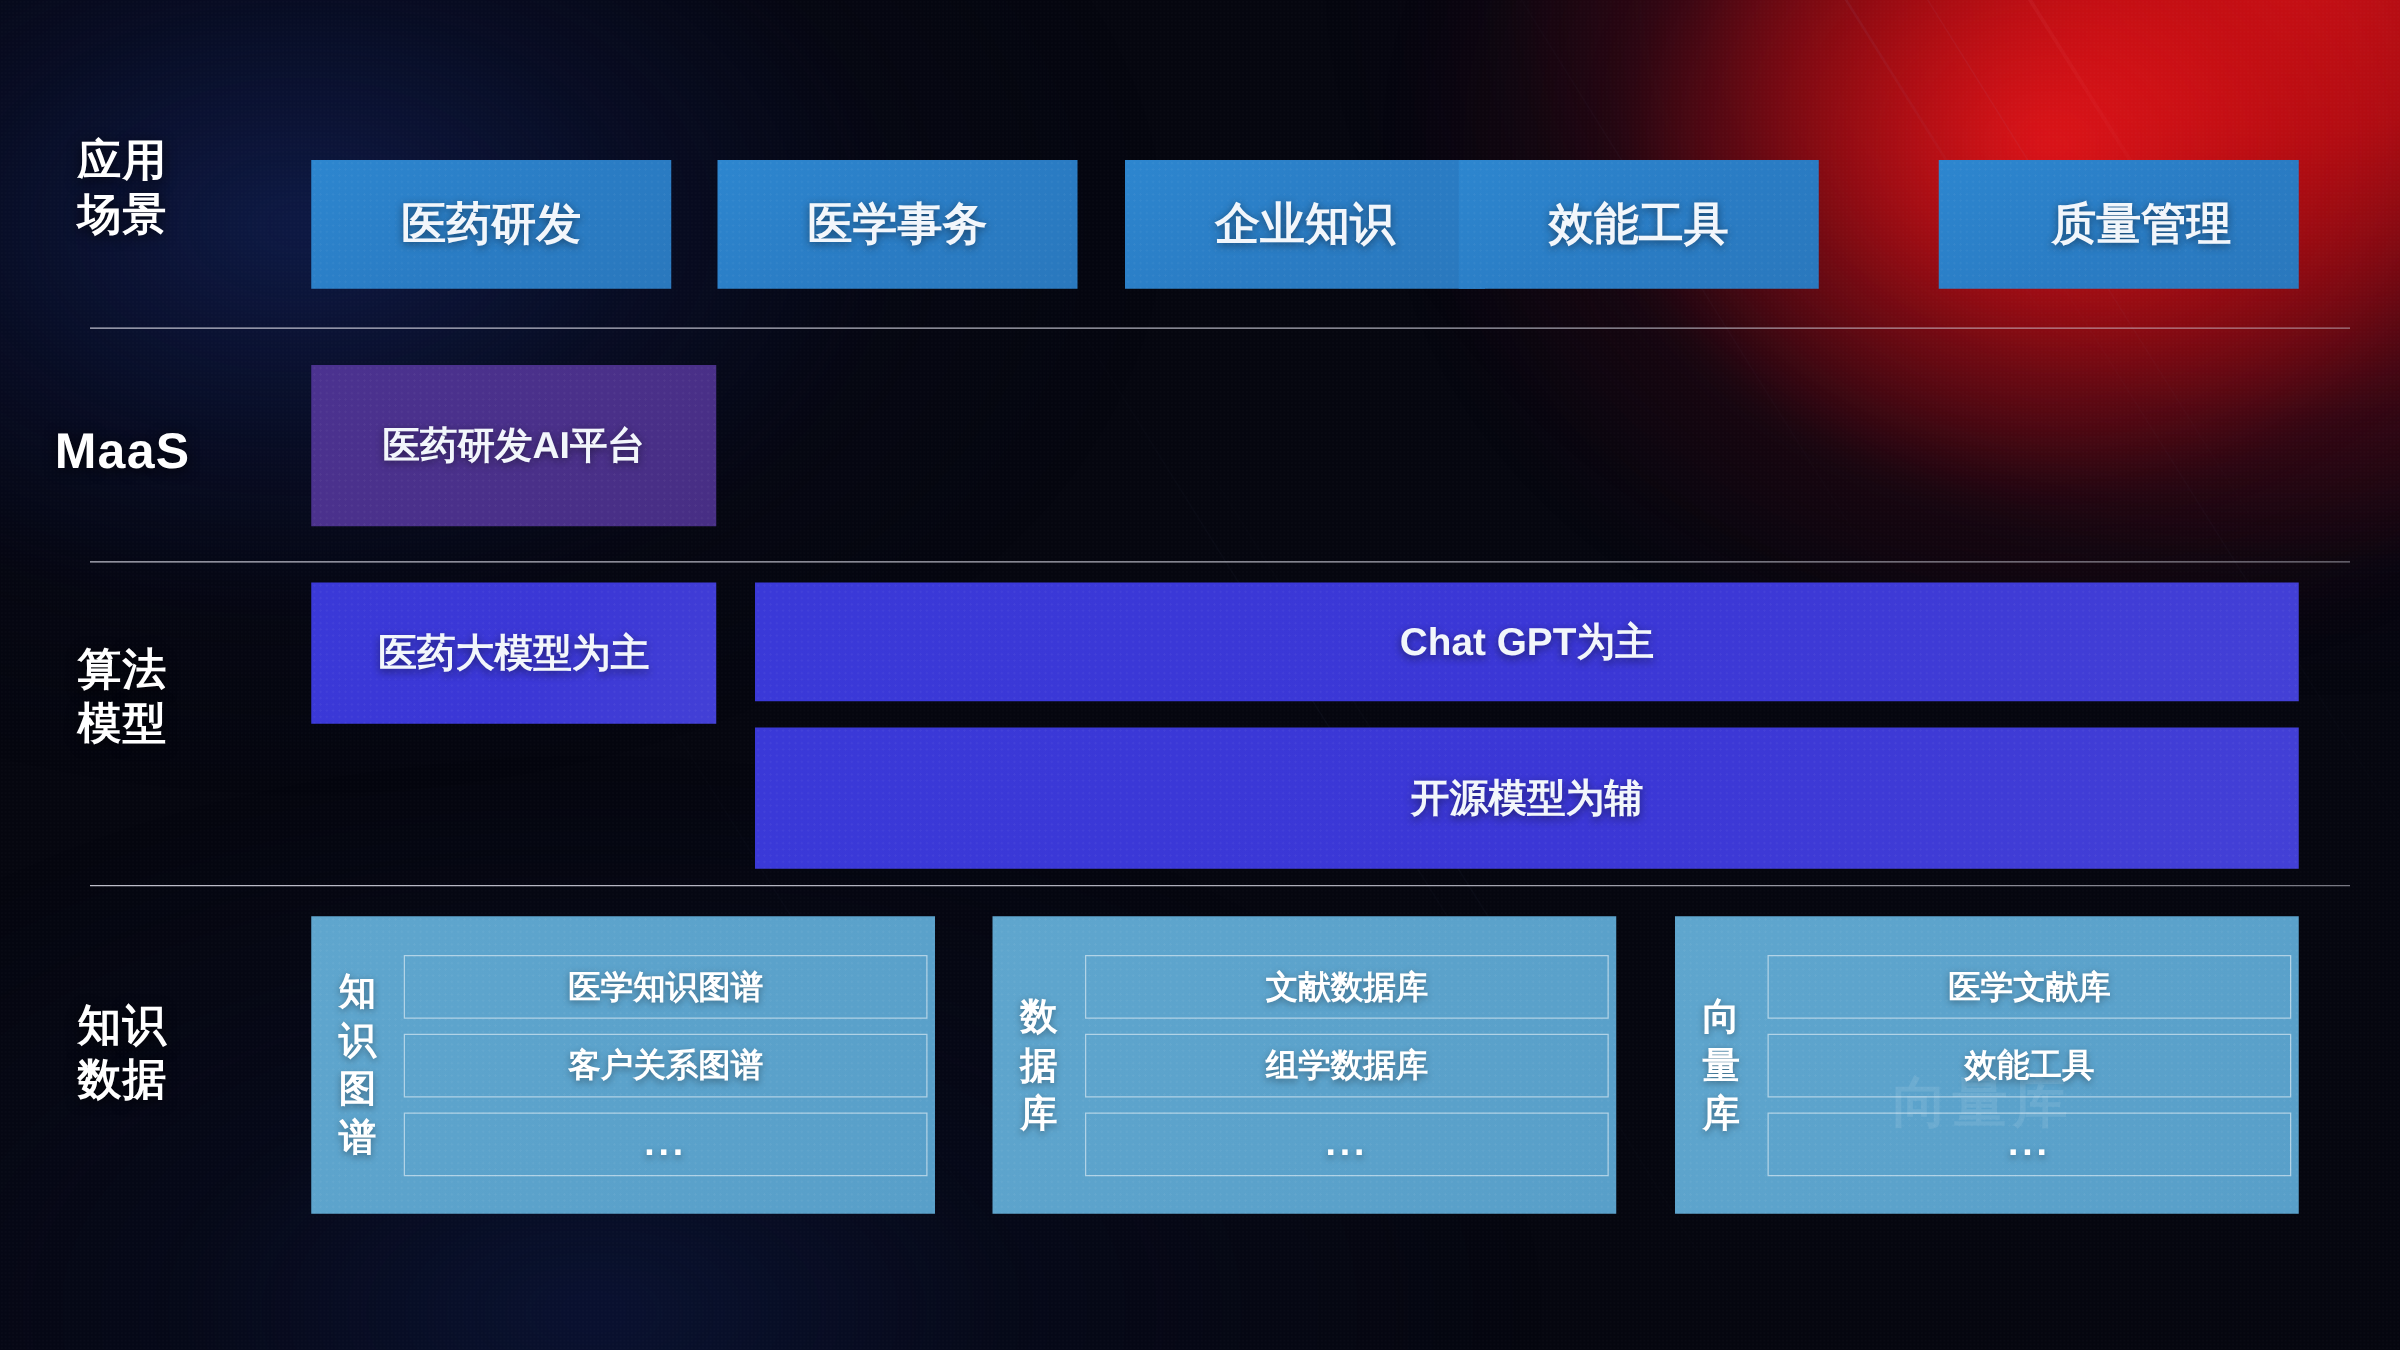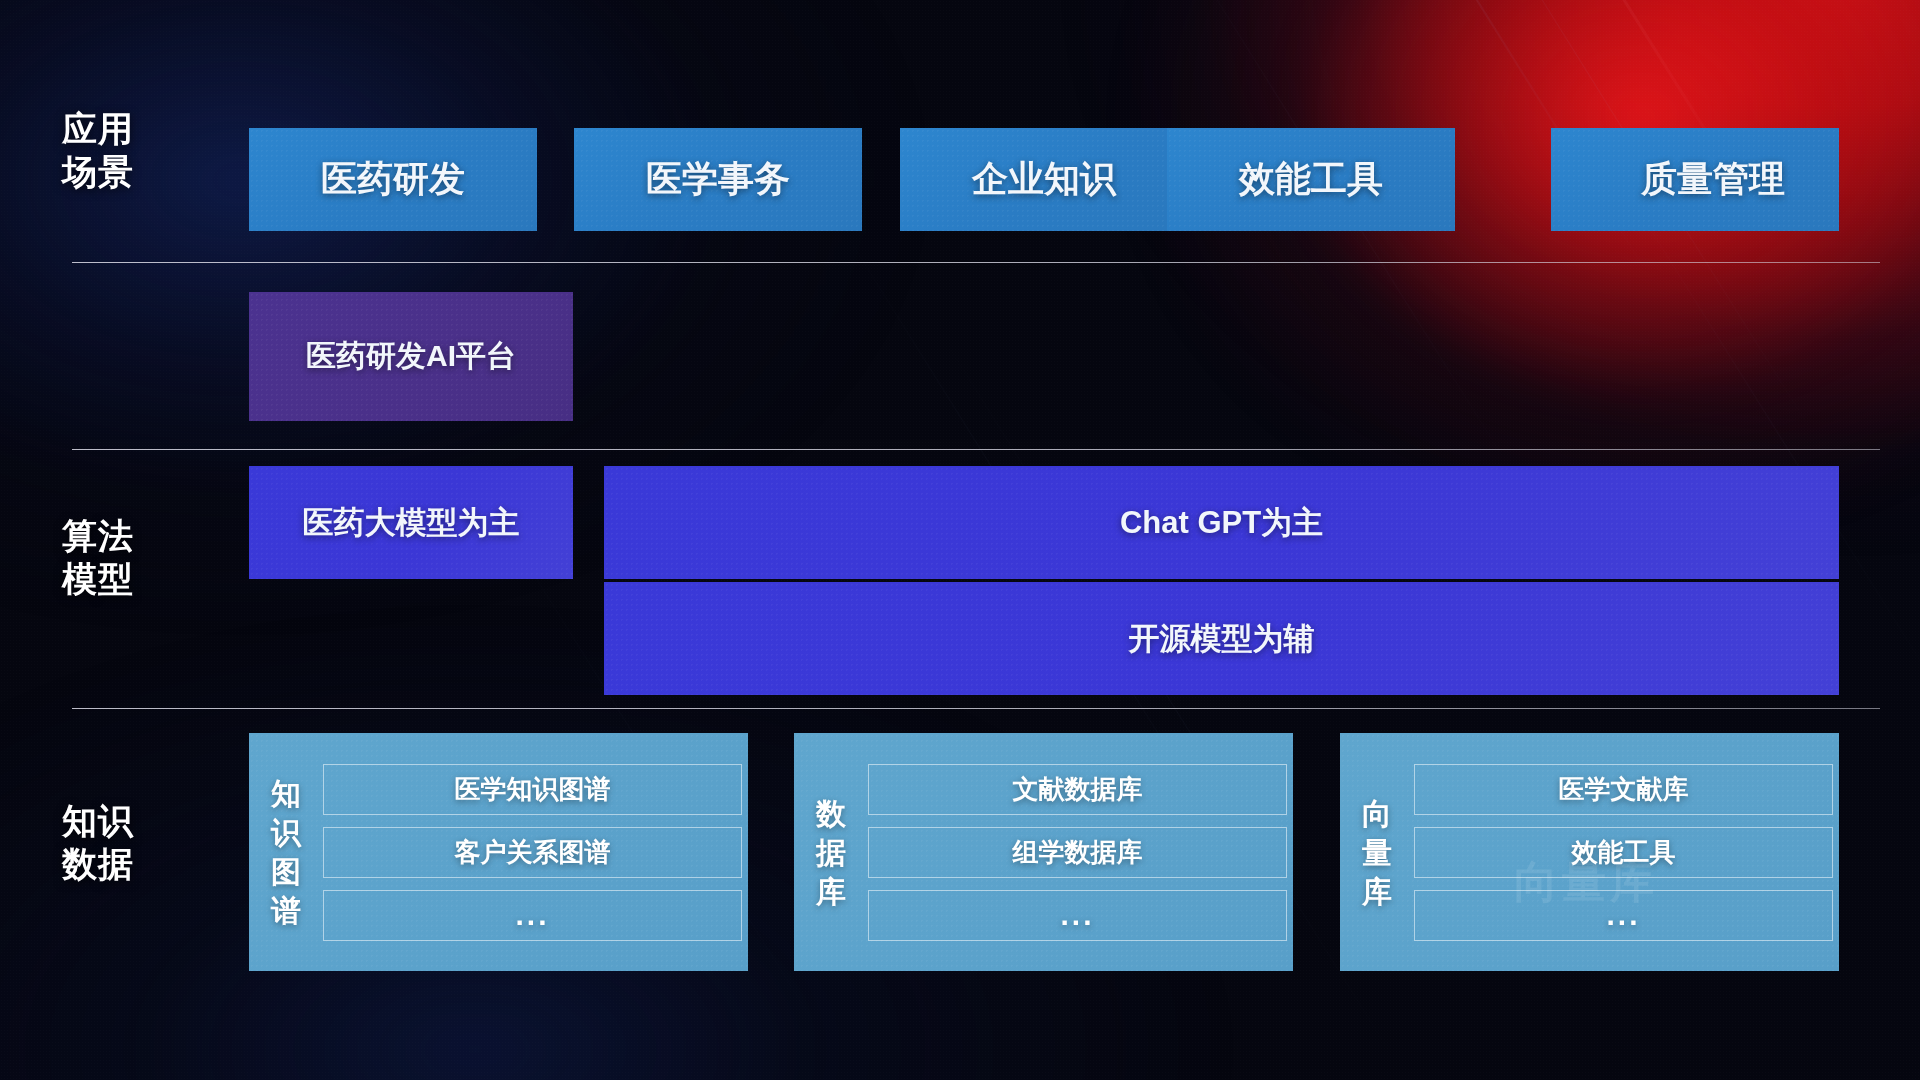--- a/index.html
+++ b/index.html
@@ -152,36 +152,39 @@
     </div>
   <div class="box app-box" style="left:1167px; top:128px; width:288px; height:103px;">
     <span>效能工具</span>
     </div>
   <div class="box app-box" style="left:1551px; top:128px; width:288px; height:103px;padding-left:36px;">
     <span>质量管理</span>
     </div>
 
   <div class="divider" style="top:262px;"></div>
 
+  <div class="rowlabel" style="top:337px; font-size:40px;">
+    <div>MaaS</div>
+  </div>
 
   <div class="box maas-dark" style="left:249px; top:292px; width:324px; height:129px;">
     <span>医药研发AI平台</span>
     </div>
 
   <div class="divider" style="top:449px;"></div>
 
   <div class="rowlabel" style="top:515px;">
     <div>算法</div>
     <div>模型</div>
   </div>
 
   <div class="box algo-box" style="left:249px; top:466px; width:324px; height:113px;">
     <span>医药大模型为主</span>
     </div>
-  <div class="box algo-box" style="left:604px; top:466px; width:1235px; height:113px;">
+  <div class="box algo-box" style="left:604px; top:466px; width:1235px; height:95px;">
     <span>Chat GPT为主</span>
     </div>
   <div class="box algo-box" style="left:604px; top:582px; width:1235px; height:113px;">
     <span>开源模型为辅</span>
     </div>
 
   <div class="divider" style="top:708px;"></div>
 
   <div class="rowlabel" style="top:800px;">
     <div>知识</div>

